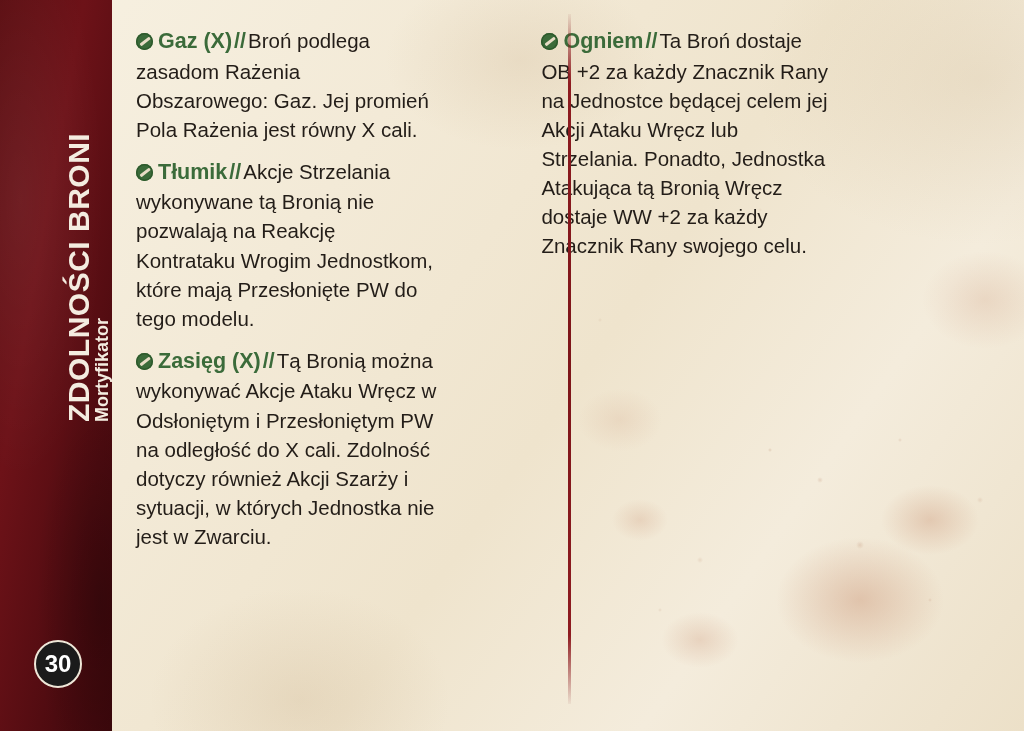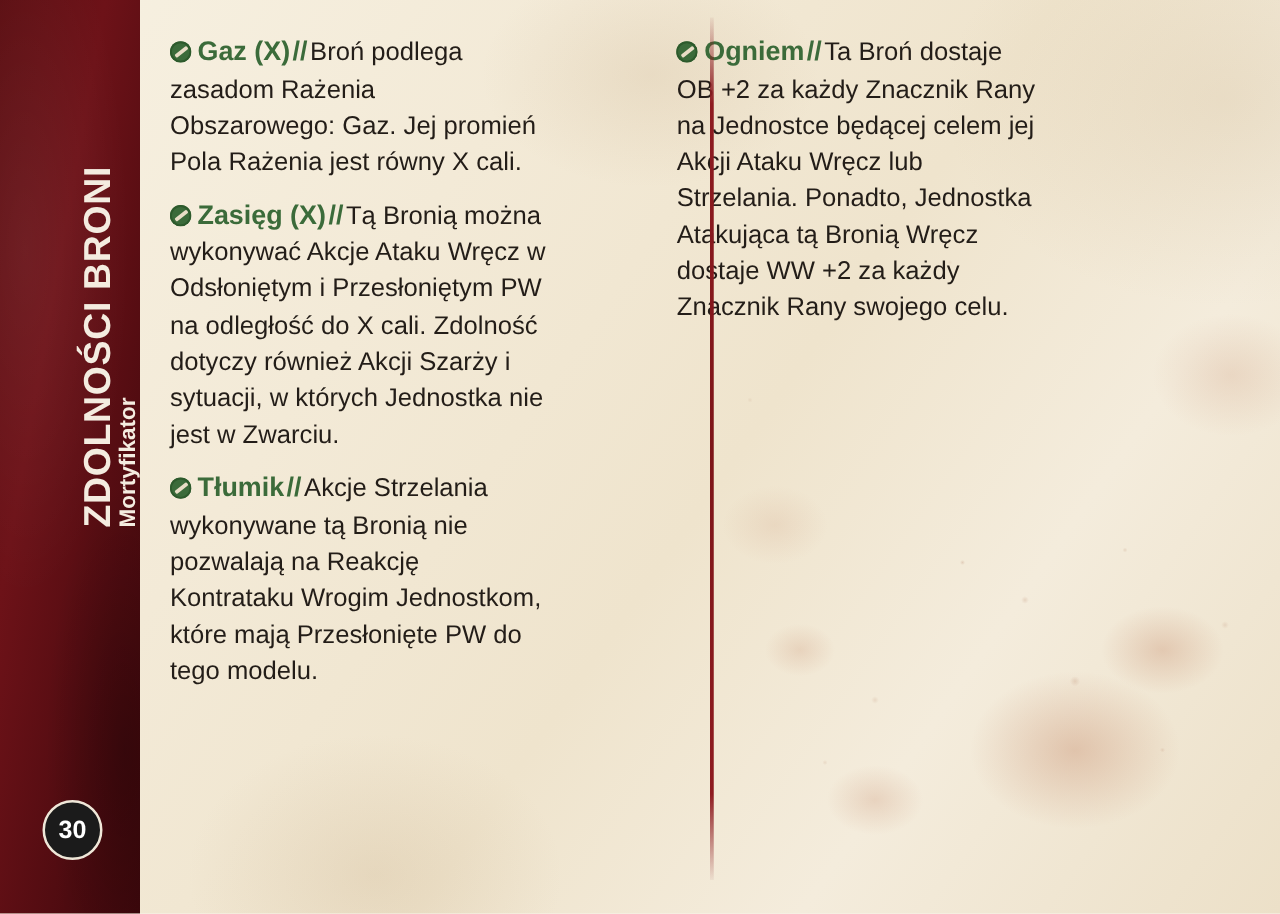--- a/index.html
+++ b/index.html
@@ -96,21 +96,21 @@
   .page-badge {
     position: absolute;
     left: 34px;
     top: 640px;
     width: 48px;
     height: 48px;
     border-radius: 50%;
     background: #1b1b1b;
     border: 2px solid #efe7d8;
     color: #ffffff;
-    font-size: 20px;
+    font-size: 24px;
     font-weight: bold;
     display: flex;
     align-items: center;
     justify-content: center;
     box-sizing: border-box;
   }
   
   .columns {
     position: absolute;
     left: 112px;
@@ -194,25 +194,25 @@
 
   <div class="columns">
     <div class="col col-left">
 
       <div class="entry">
         <span class="kw-icon"></span><span class="kw-name">Gaz (X)</span><span class="kw-sep">//</span><span class="kw-body">Broń podlega zasadom Rażenia Obszarowego: Gaz. Jej promień Pola Rażenia jest równy X cali.</span>
       </div>
 
 
       <div class="entry">
+        <span class="kw-icon"></span><span class="kw-name">Tłumik</span><span class="kw-sep">//</span><span class="kw-body">Akcje Strzelania wykonywane tą Bronią nie pozwalają na Reakcję Kontrataku Wrogim Jednostkom, które mają Przesłonięte PW do tego modelu.</span>
+      </div>
+
+      <div class="entry">
         <span class="kw-icon"></span><span class="kw-name">Zasięg (X)</span><span class="kw-sep">//</span><span class="kw-body">Tą Bronią można wykonywać Akcje Ataku Wręcz w Odsłoniętym i Przesłoniętym PW na odległość do X cali. Zdolność dotyczy również Akcji Szarży i sytuacji, w których Jednostka nie jest w Zwarciu.</span>
-      </div>
-
-      <div class="entry">
-        <span class="kw-icon"></span><span class="kw-name">Tłumik</span><span class="kw-sep">//</span><span class="kw-body">Akcje Strzelania wykonywane tą Bronią nie pozwalają na Reakcję Kontrataku Wrogim Jednostkom, które mają Przesłonięte PW do tego modelu.</span>
       </div>
 
     </div>
 
     <div class="col col-right">
 
 
       <div class="entry">
         <span class="kw-icon"></span><span class="kw-name">Ogniem</span><span class="kw-sep">//</span><span class="kw-body">Ta Broń dostaje OB +2 za każdy Znacznik Rany na Jednostce będącej celem jej Akcji Ataku Wręcz lub Strzelania. Ponadto, Jednostka Atakująca tą Bronią Wręcz dostaje WW +2 za każdy Znacznik Rany swojego celu.</span>
       </div>

